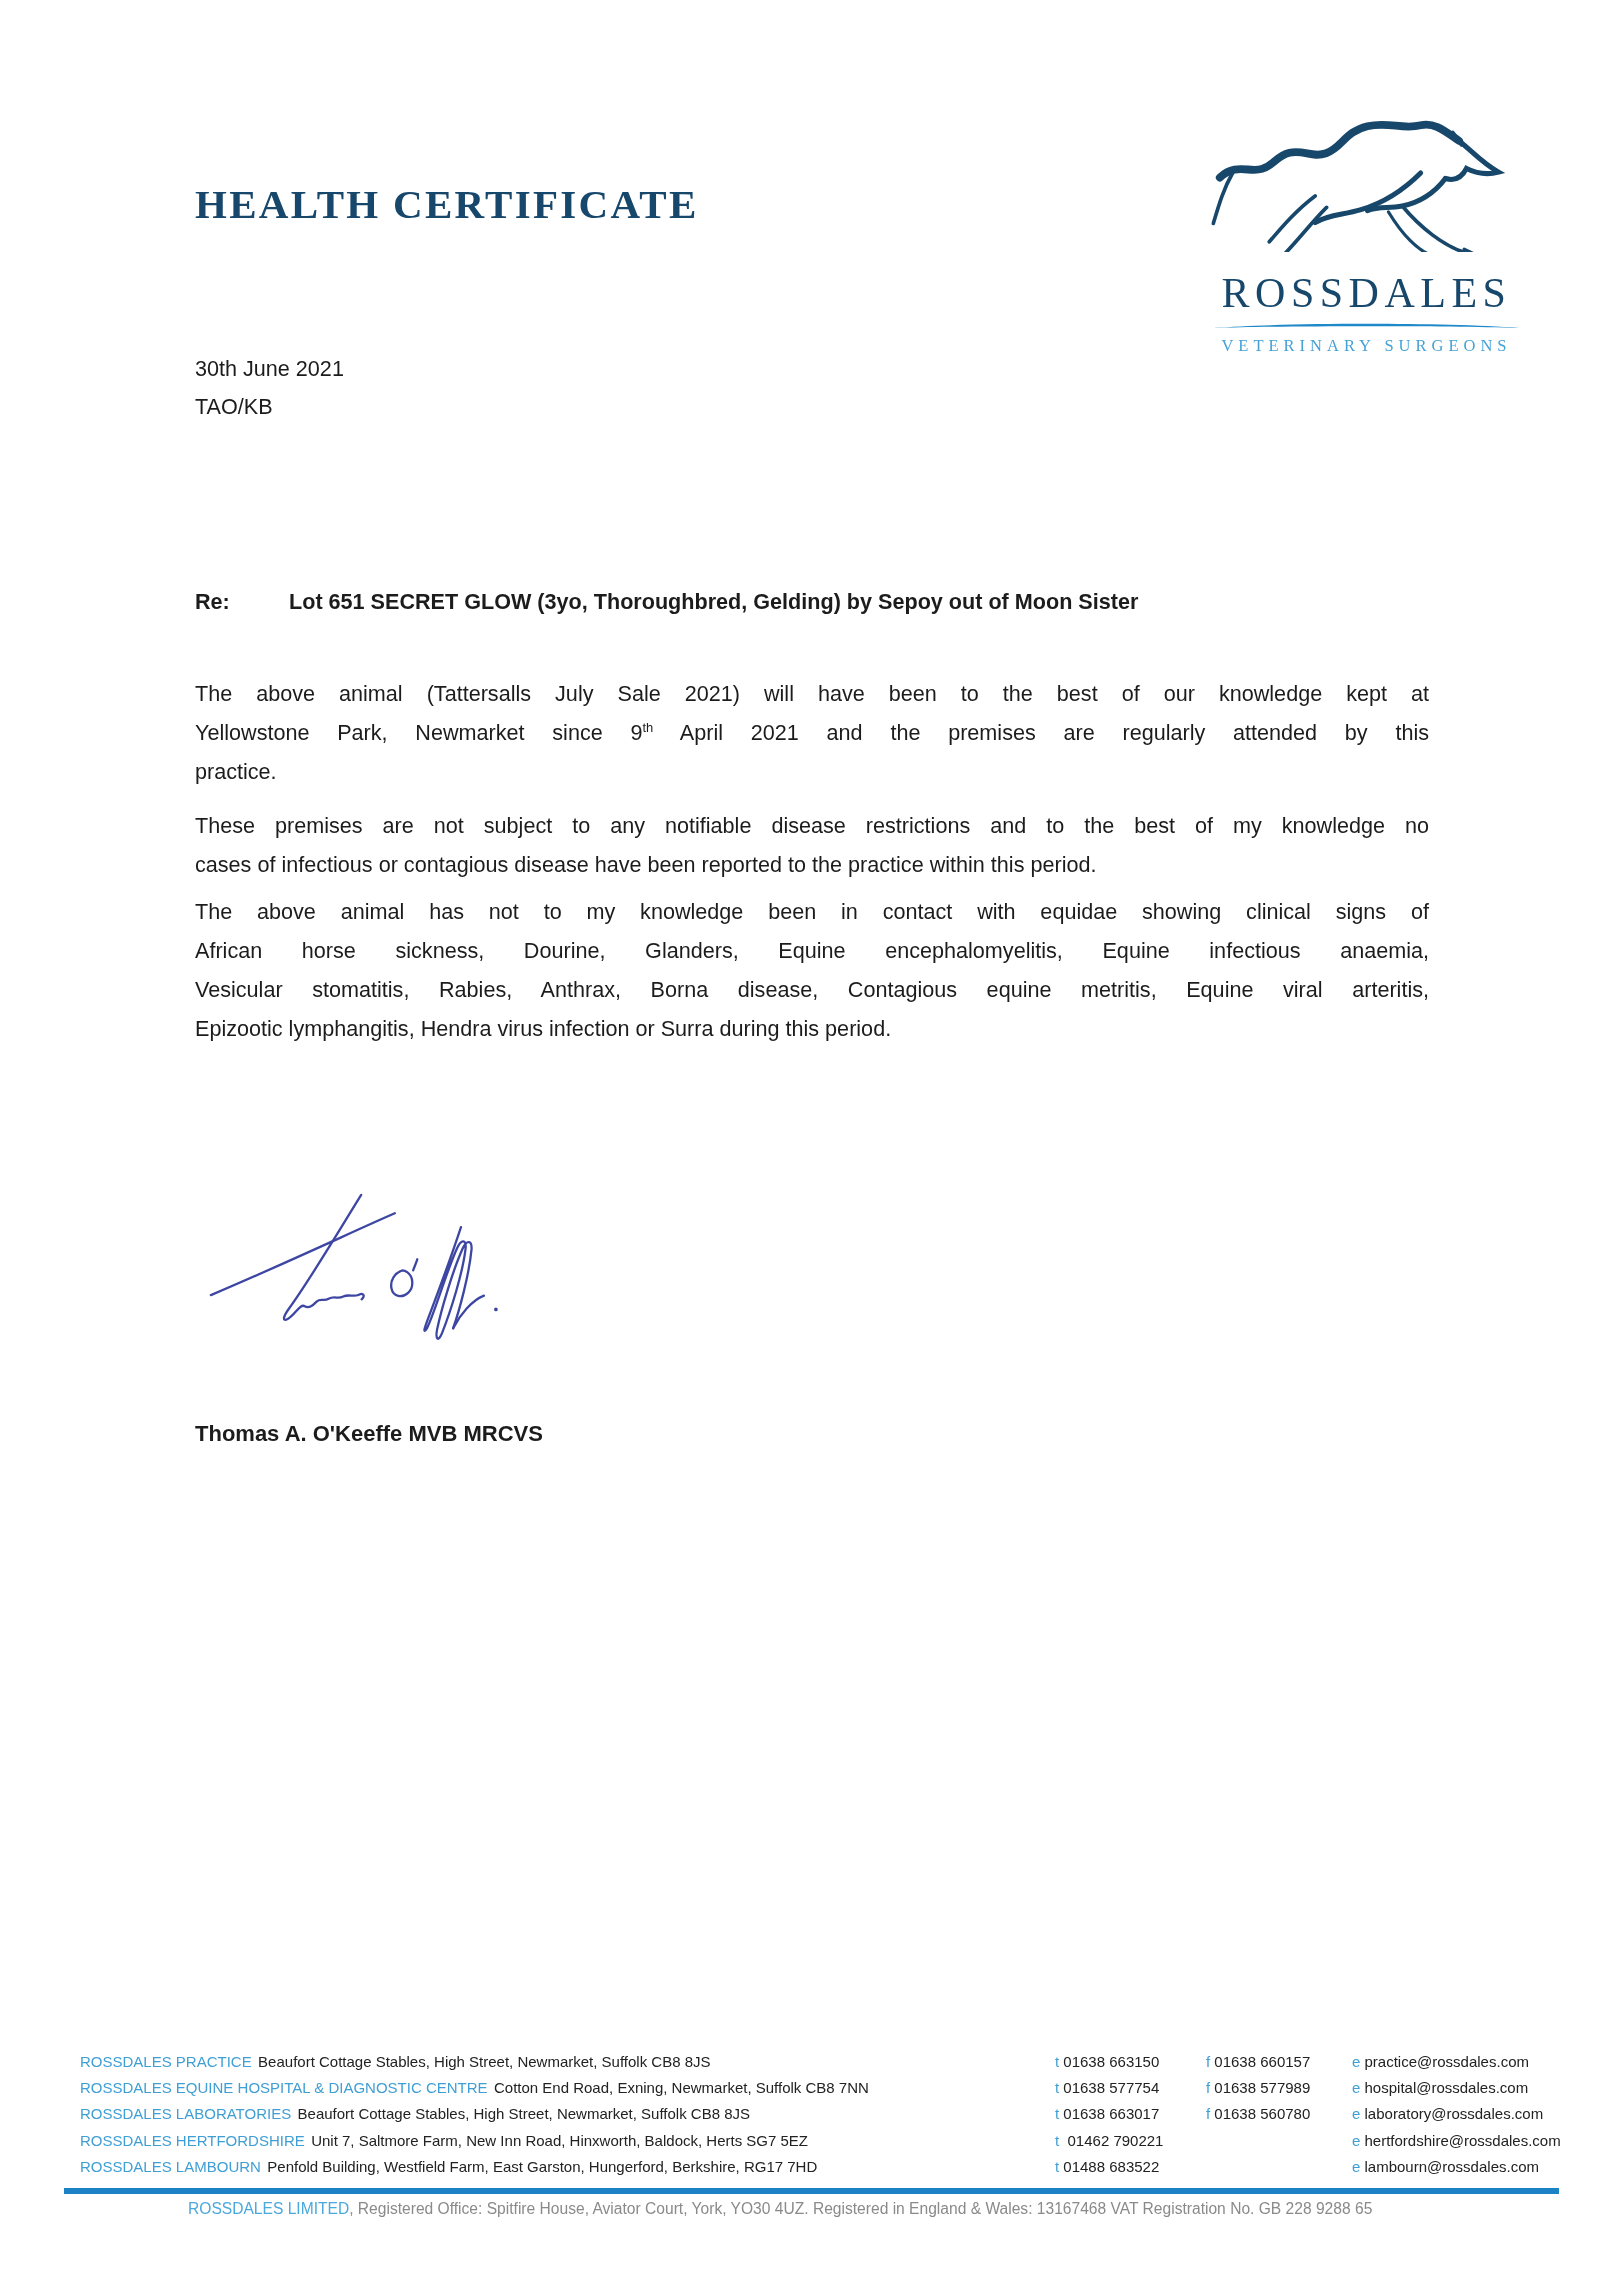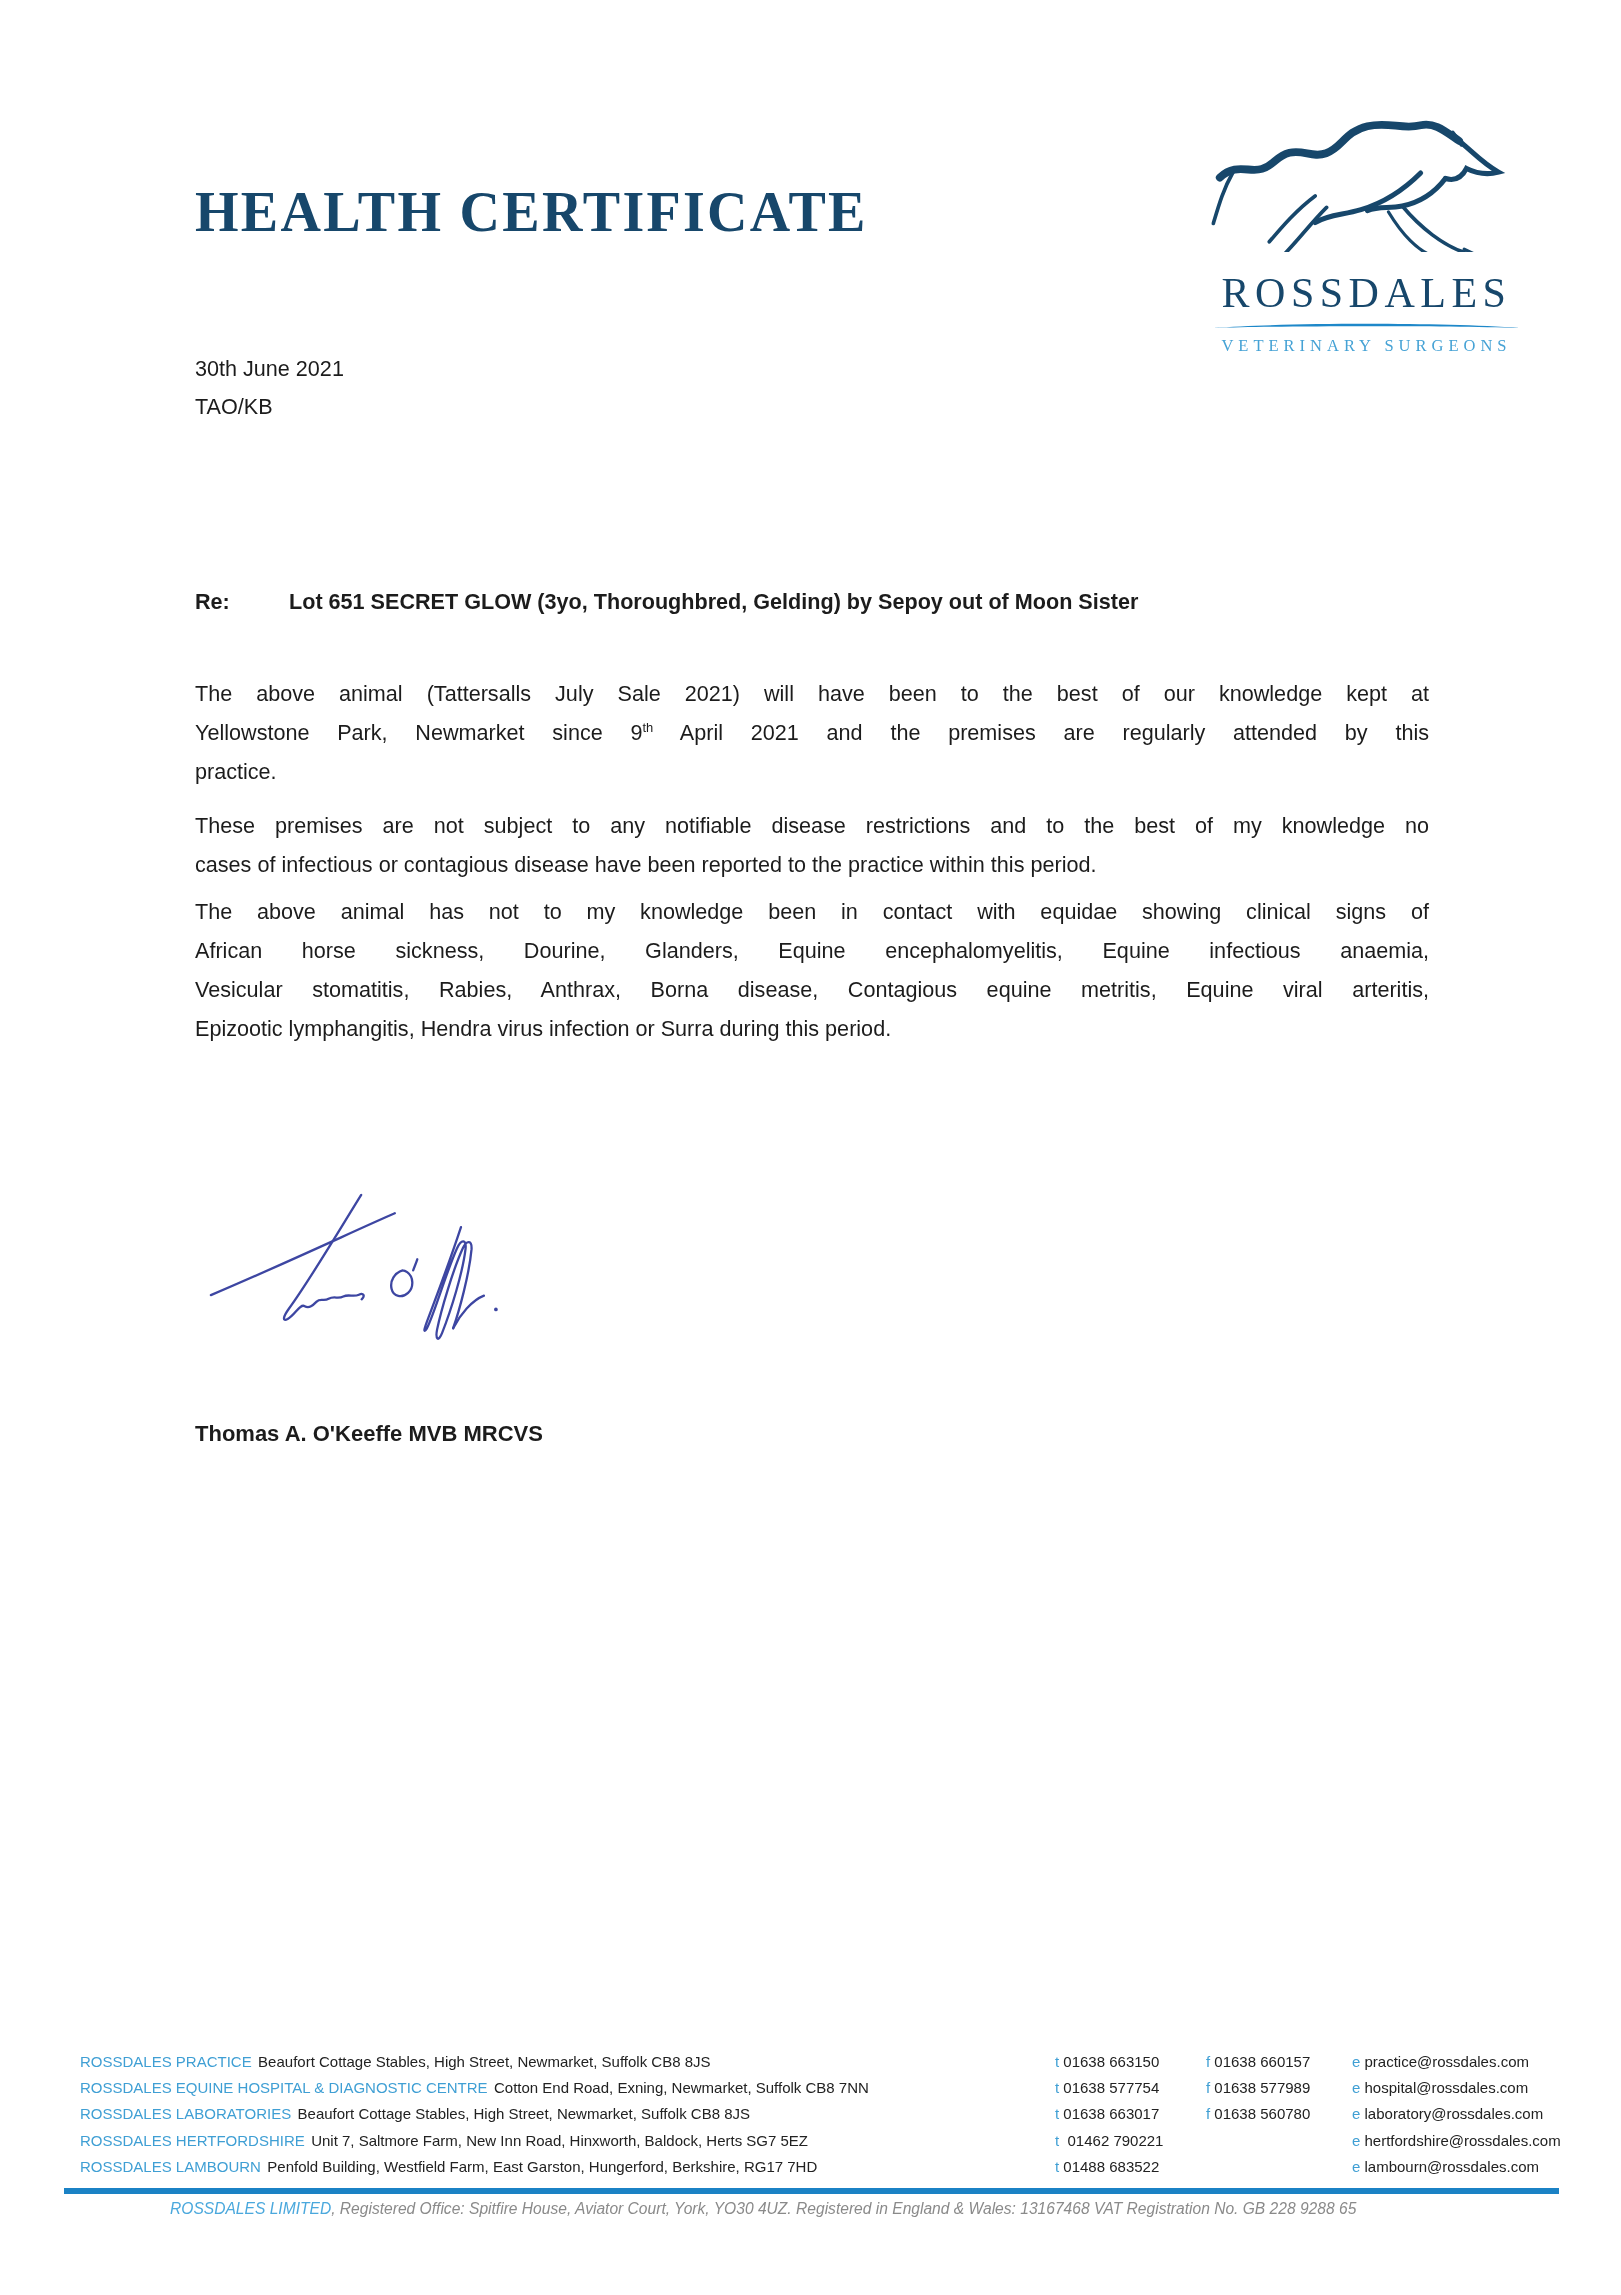--- a/index.html
+++ b/index.html
@@ -8,21 +8,21 @@
     width:1622px;height:2295px;
     background:#ffffff;
     font-family:"Liberation Sans",sans-serif;
     color:#1c1c1c;
     overflow:hidden;
   }
   
   #doc-title{
     position:absolute;left:195px;top:180px;
     font-family:"Liberation Serif",serif;
-    font-weight:bold;font-size:56px;letter-spacing:2.3px;
+    font-weight:bold;font-size:41px;letter-spacing:2.3px;
     color:#17476b;white-space:nowrap;
   }
   #logo{
     position:absolute;left:1202px;top:105px;width:329px;
     text-align:center;
   }
   #logo .horse{display:block;margin:0 auto;}
   #logo .word{
     font-family:"Liberation Serif",serif;
     font-size:42px;letter-spacing:5.5px;color:#17476b;
@@ -65,23 +65,22 @@
   .f-cell{position:absolute;top:0;white-space:nowrap;color:#222222;}
   .f-tel{left:975px;}
   .f-fax{left:1126px;}
   .f-email{left:1272px;}
   .bluepfx{color:#3f9fd4;}
   #footer-bar{
     position:absolute;left:64px;top:2188px;width:1495px;height:5.5px;
     background:#1b82c5;
   }
   #company-line{
-    position:absolute;left:170px;top:2200px;font-size:15.6px;color:#8a8a8a;
+    position:absolute;left:188px;top:2200px;font-size:15.6px;color:#8a8a8a;
     white-space:nowrap;
-    font-style:italic;
   }
   #company-line .co-name{color:#4aa8dd;}
 </style>
 </head>
 <body>
 
 <div id="page">
 
   <div id="doc-title">HEALTH CERTIFICATE</div>
 

